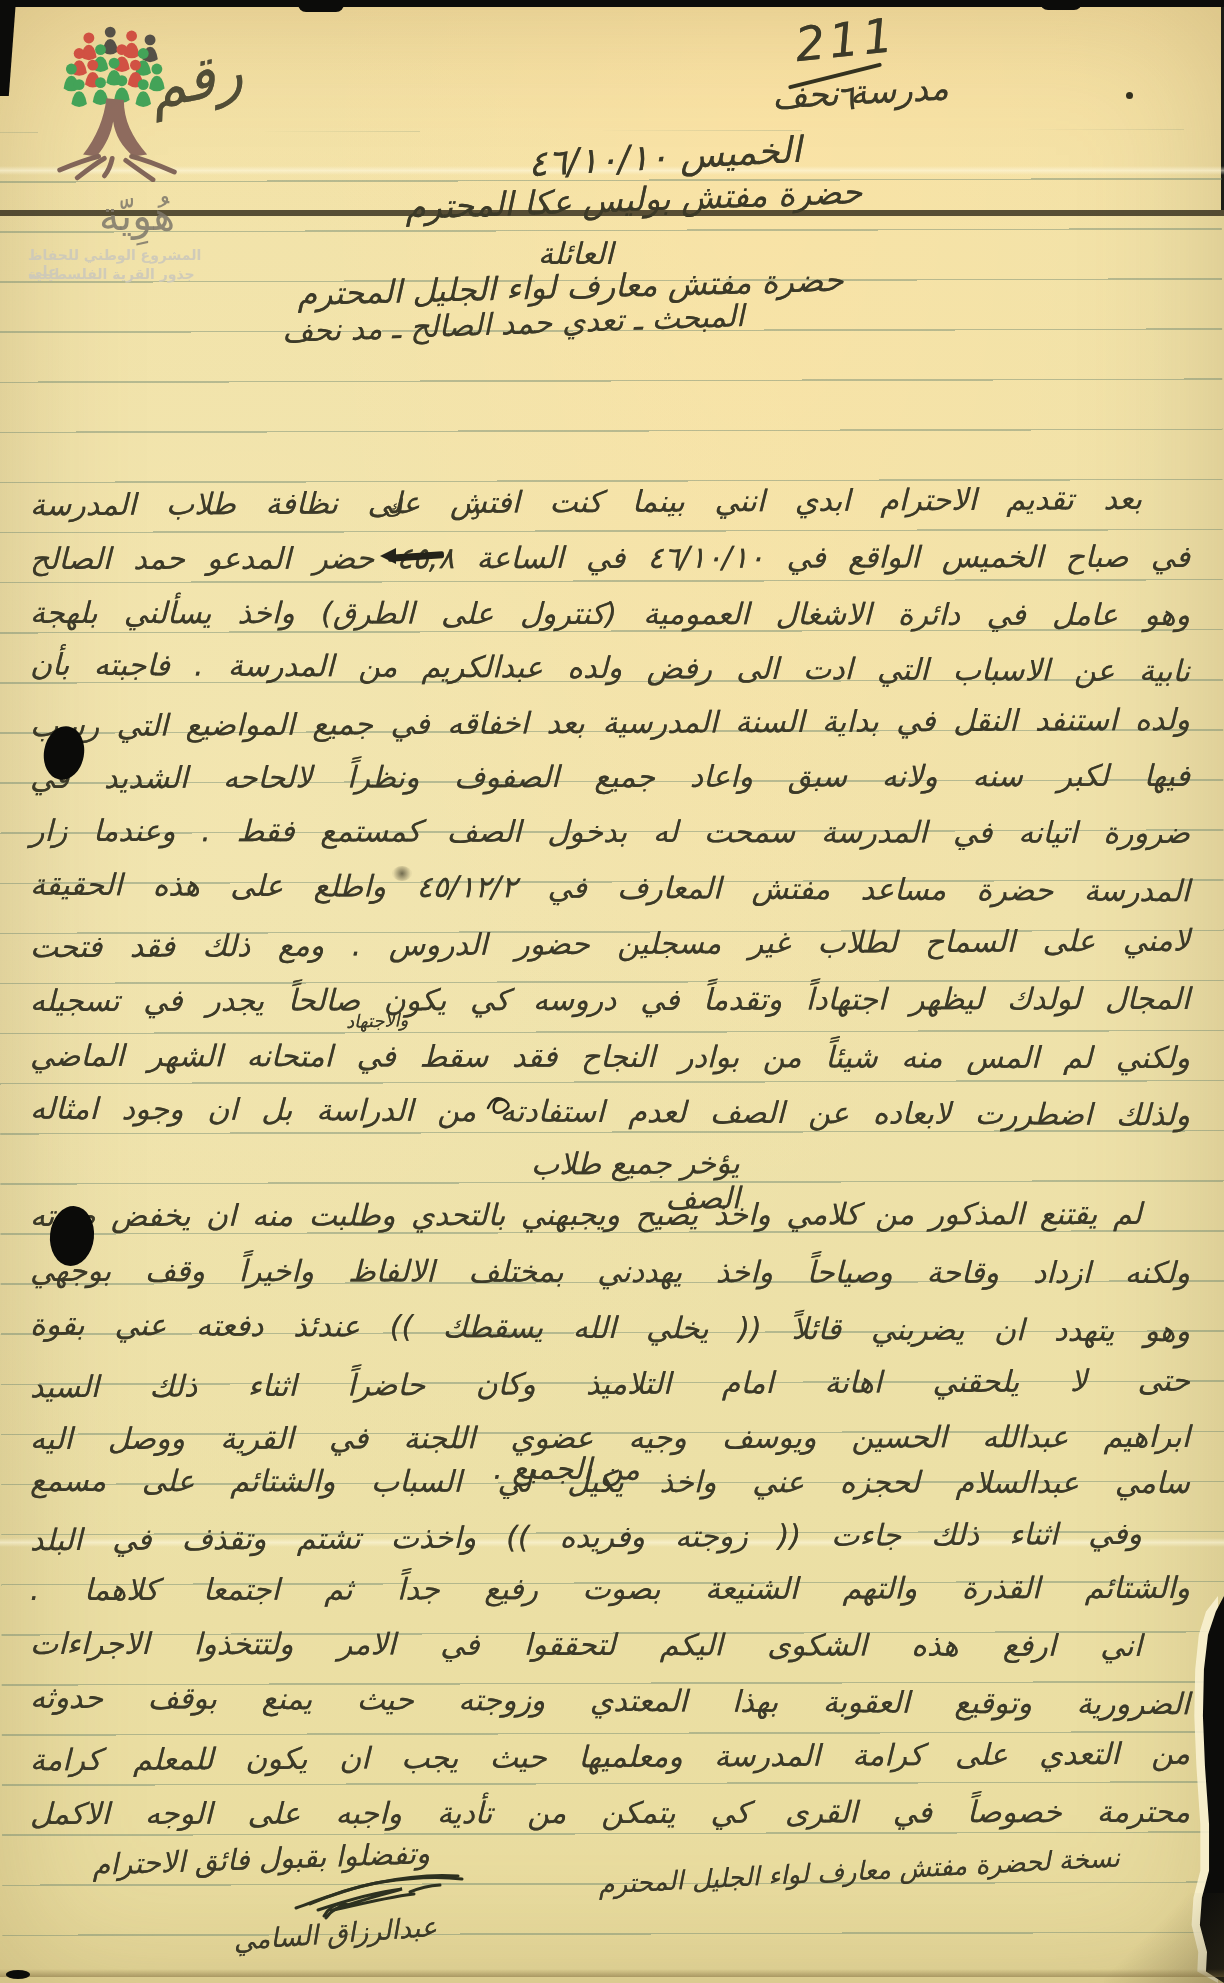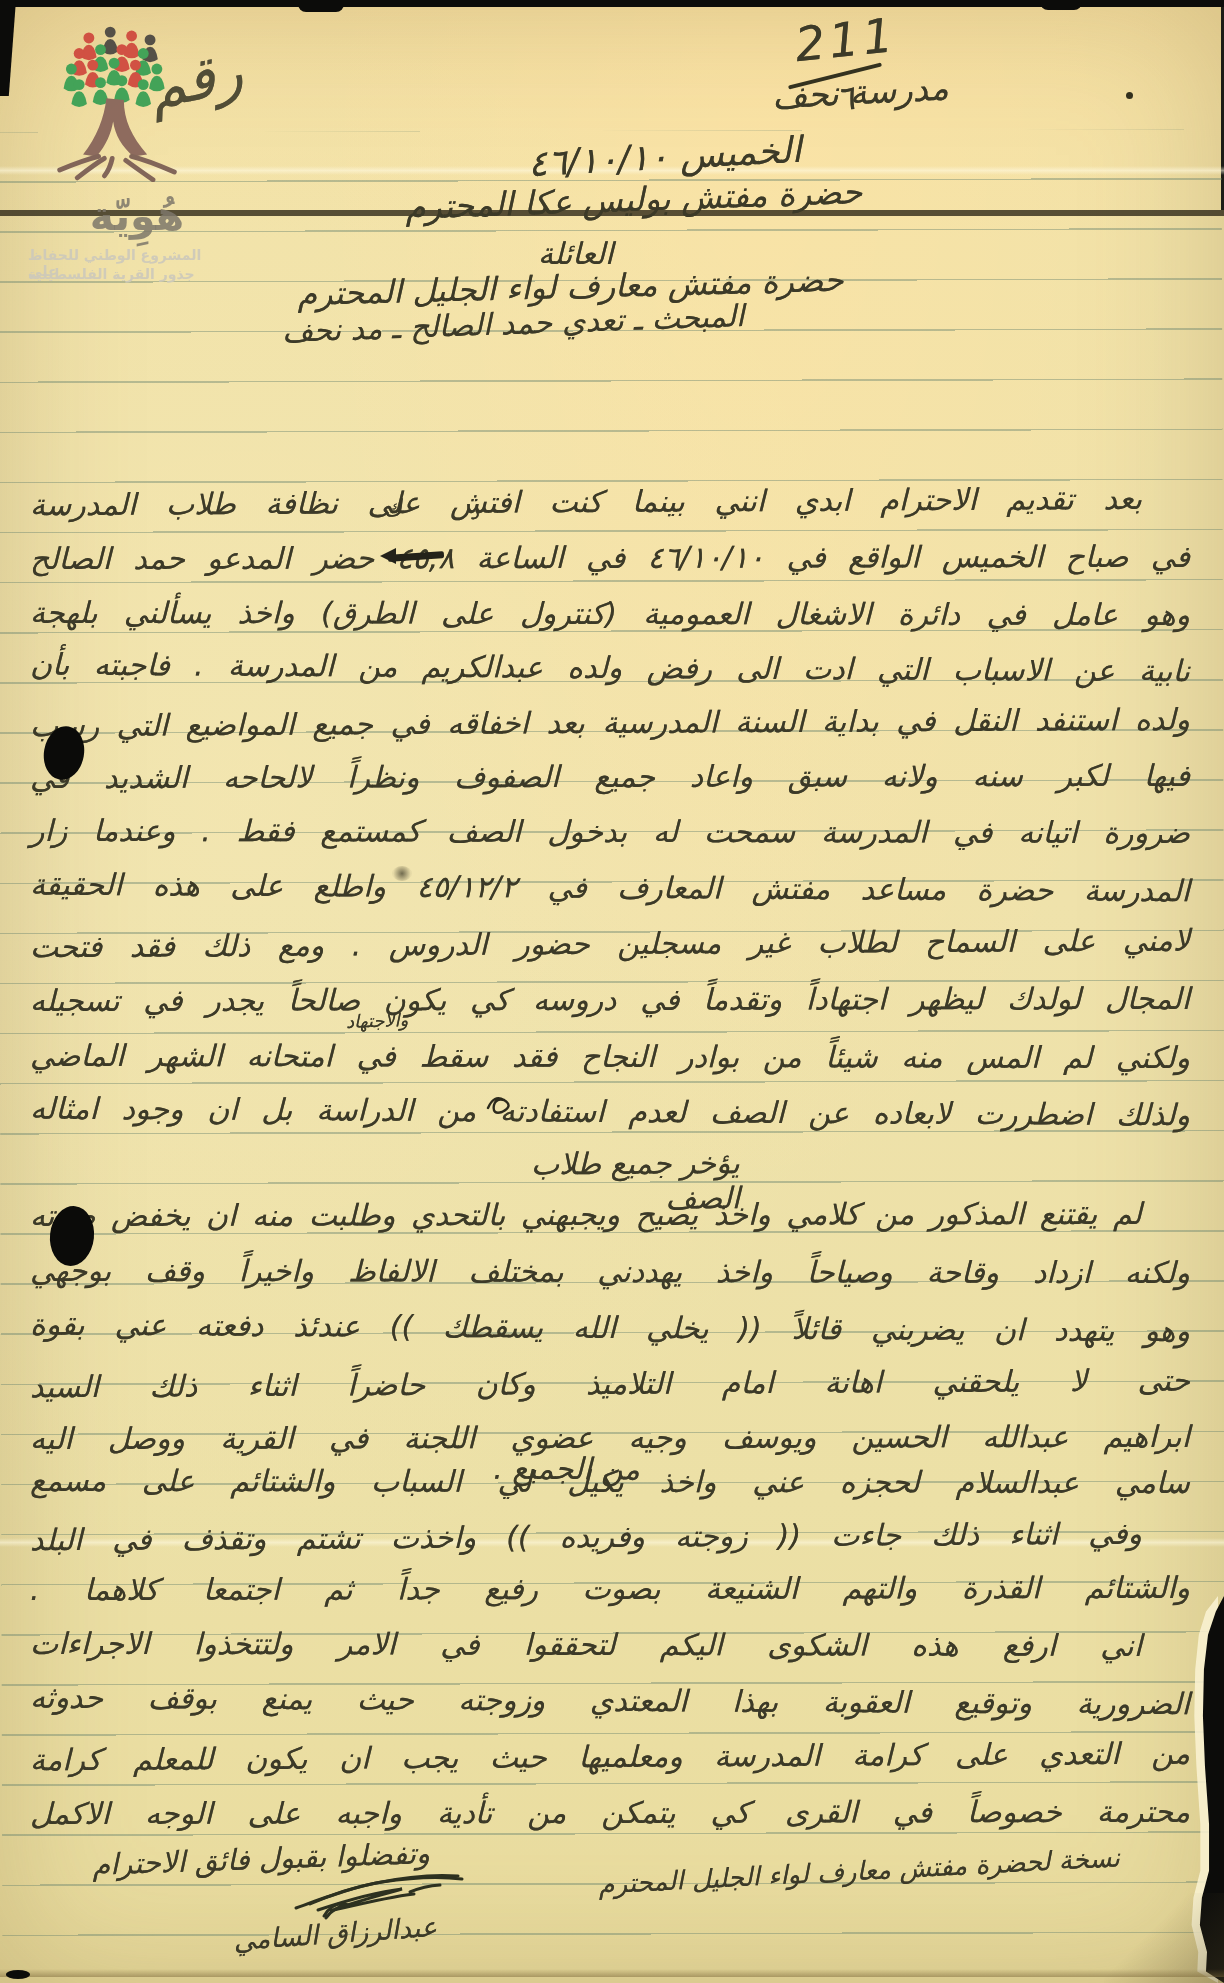--- a/index.html
+++ b/index.html
@@ -45,21 +45,21 @@
   #strike-tip{position:absolute;left:380px;top:548px;width:0;height:0;border-right:16px solid #23221a;border-top:8px solid transparent;border-bottom:8px solid transparent;}
   #insert-note{left:346px;top:1010px;font-size:18px;transform:rotate(-2deg);}
   
   #closing{left:92px;top:1842px;font-size:29px;transform:rotate(-2deg);}
   #copy-note{left:598px;top:1856px;font-size:26px;transform:rotate(-3deg);}
   #signature-name{left:233px;top:1918px;font-size:27px;transform:rotate(-4deg);}
   #signature-svg{position:absolute;left:290px;top:1868px;width:184px;height:54px;}
   
   #logo{position:absolute;left:50px;top:26px;width:140px;height:255px;}
   #logo-tree{position:absolute;left:0;top:0;width:136px;height:156px;opacity:.96;}
-  #logo-wordmark{position:absolute;left:32px;top:166px;width:110px;font-size:41px;font-weight:bold;
+  #logo-wordmark{position:absolute;left:32px;top:166px;width:110px;font-size:41px;font-weight:normal;
       color:rgba(124,119,106,.85);text-align:center;direction:rtl;}
   .logo-tag{position:absolute;left:-22px;width:185px;text-align:left;font-size:14px;font-weight:bold;
       color:rgba(206,201,185,.95);direction:rtl;}
   #logo-tag1{top:221px;}
   #logo-tag2{top:240px;}
   
   .blot{position:absolute;background:#0b0b09;border-radius:50%;}
   #blot1{left:44px;top:726px;width:40px;height:54px;transform:rotate(10deg);}
   #blot2{left:50px;top:1206px;width:44px;height:60px;transform:rotate(6deg);}
   #spot1{position:absolute;left:392px;top:866px;width:20px;height:15px;border-radius:50%;

